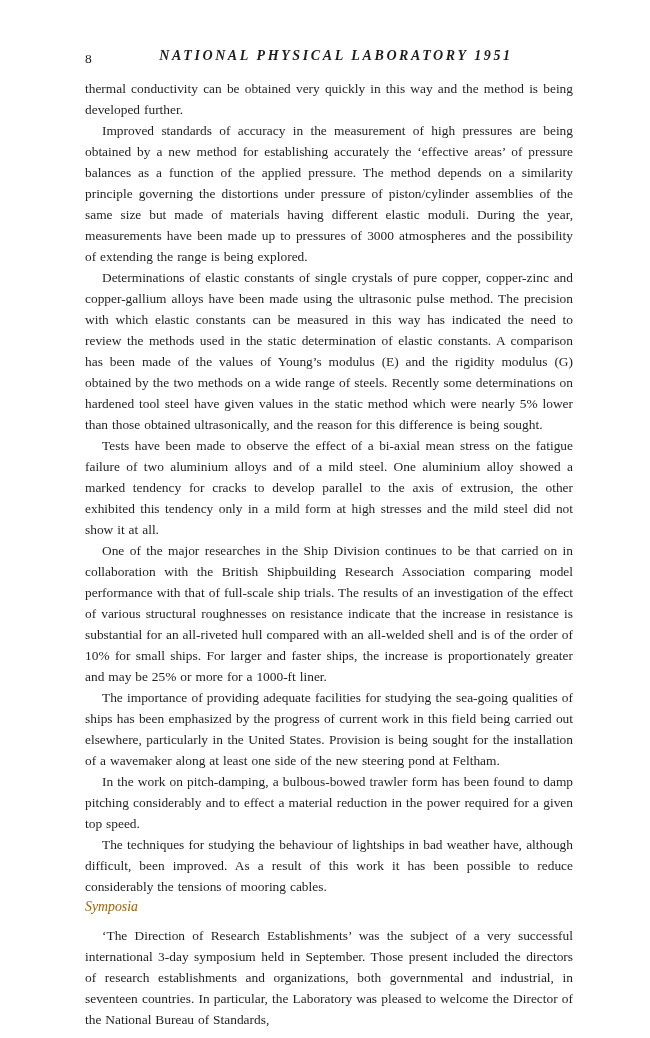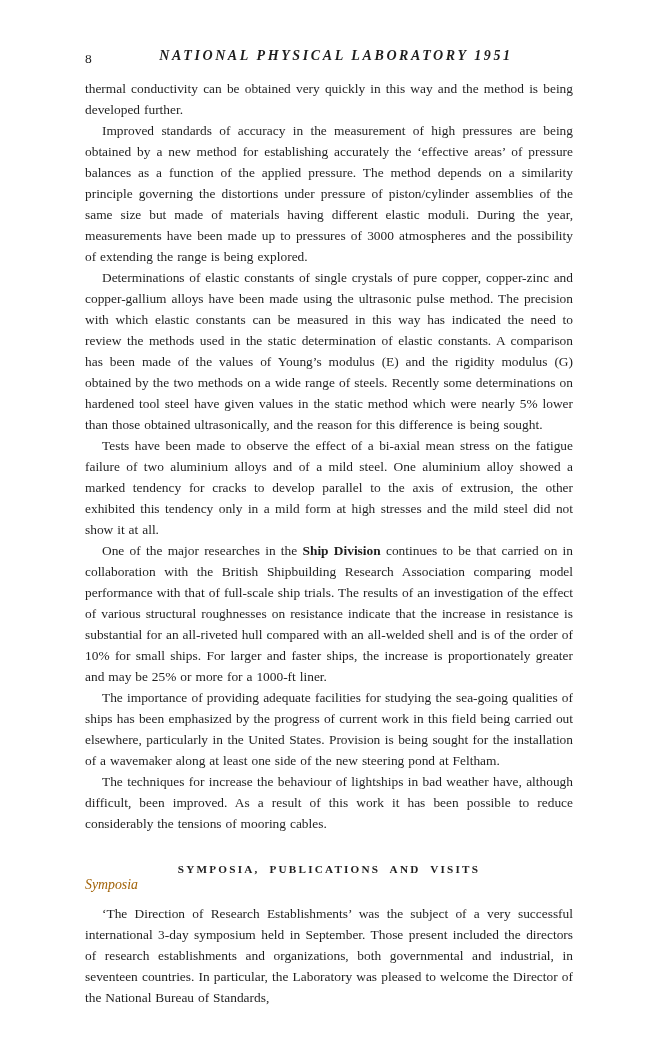--- a/index.html
+++ b/index.html
@@ -43,21 +43,21 @@
   }
   .para {
     font-size: 13.4px;
     line-height: 21px;
     text-align: justify;
     text-indent: 17px;
     word-spacing: 0.6px;
     color: #1f1f1f;
   }
   .para.no-indent { text-indent: 0; }
-  .para strong { font-weight: 700; }
+  .para strong { font-weight: 400; }
   .section-heading {
     margin-top: 29px;
     text-align: center;
     font-size: 11.2px;
     font-weight: 700;
     letter-spacing: 2.2px;
     word-spacing: 5px;
     color: #1f1f1f;
   }
   .subheading {
@@ -81,20 +81,20 @@
     </header>
 
     <p class="para no-indent">thermal conductivity can be obtained very quickly in this way and the method is being developed further.</p>
     <p class="para">Improved standards of accuracy in the measurement of high pressures are being obtained by a new method for establishing accurately the ‘effective areas’ of pressure balances as a function of the applied pressure. The method depends on a similarity principle governing the distortions under pressure of piston/cylinder assemblies of the same size but made of materials having different elastic moduli. During the year, measurements have been made up to pressures of 3000 atmospheres and the possibility of extending the range is being explored.</p>
     <p class="para">Determinations of elastic constants of single crystals of pure copper, copper-zinc and copper-gallium alloys have been made using the ultrasonic pulse method. The precision with which elastic constants can be measured in this way has indicated the need to review the methods used in the static determination of elastic constants. A comparison has been made of the values of Young’s modulus (E) and the rigidity modulus (G) obtained by the two methods on a wide range of steels. Recently some determinations on hardened tool steel have given values in the static method which were nearly 5% lower than those obtained ultrasonically, and the reason for this difference is being sought.</p>
     <p class="para">Tests have been made to observe the effect of a bi-axial mean stress on the fatigue failure of two aluminium alloys and of a mild steel. One aluminium alloy showed a marked tendency for cracks to develop parallel to the axis of extrusion, the other exhibited this tendency only in a mild form at high stresses and the mild steel did not show it at all.</p>
 
     <p class="para"><span>One of the major researches in the </span><strong>Ship Division</strong><span> continues to be that carried on in collaboration with the British Shipbuilding Research Association comparing model performance with that of full-scale ship trials. The results of an investigation of the effect of various structural roughnesses on resistance indicate that the increase in resistance is substantial for an all-riveted hull compared with an all-welded shell and is of the order of 10% for small ships. For larger and faster ships, the increase is proportionately greater and may be 25% or more for a 1000-ft liner.</span></p>
 
     <p class="para">The importance of providing adequate facilities for studying the sea-going qualities of ships has been emphasized by the progress of current work in this field being carried out elsewhere, particularly in the United States. Provision is being sought for the installation of a wavemaker along at least one side of the new steering pond at Feltham.</p>
-    <p class="para">The techniques for increase the behaviour of lightships in bad weather have, although difficult, been improved. As a result of this work it has been possible to reduce considerably the tensions of mooring cables.</p>
+    <p class="para">In the work on pitch-damping, a bulbous-bowed trawler form has been found to damp pitching considerably and to effect a material reduction in the power required for a given top speed.</p>
+    <p class="para">The techniques for studying the behaviour of lightships in bad weather have, although difficult, been improved. As a result of this work it has been possible to reduce considerably the tensions of mooring cables.</p>
 
-    <h2 class="section-heading">SYMPOSIA, PUBLICATIONS AND VISITS</h2>
     <h3 class="subheading">Symposia</h3>
     <p class="para section-para">‘The Direction of Research Establishments’ was the subject of a very successful international 3-day symposium held in September. Those present included the directors of research establishments and organizations, both governmental and industrial, in seventeen countries. In particular, the Laboratory was pleased to welcome the Director of the National Bureau of Standards,</p>
 
   </div>
 </div>
 
 </body></html>

